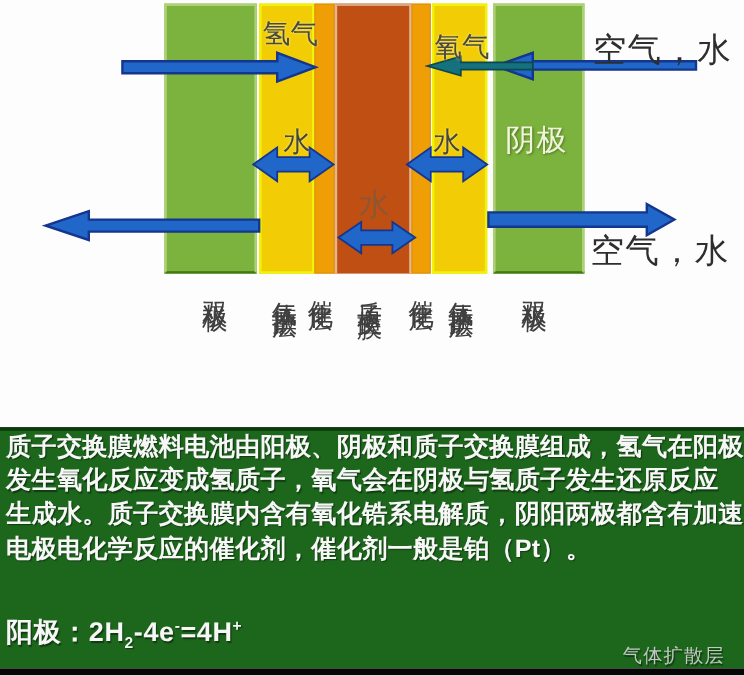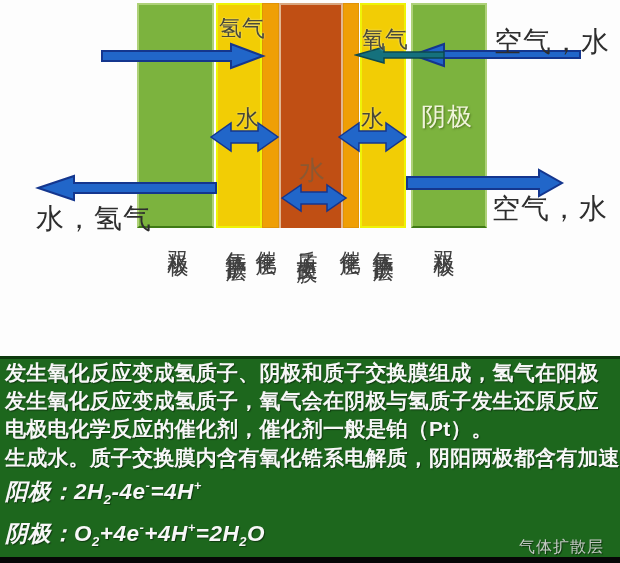--- a/index.html
+++ b/index.html
@@ -50,21 +50,21 @@
 
   .arrow{position:absolute;}
 
   
   .panel{
     position:absolute;left:0;top:356px;width:620px;height:201px;
     background:#1d671d;border-top:3px solid #0d3a0d;box-sizing:border-box;
     color:#f7f7f7;font-weight:bold;
   }
   .pline{padding:0 5px;font-size:21px;line-height:28.2px;white-space:nowrap;letter-spacing:0.2px;text-shadow:1px 1px 1px rgba(0,0,0,.45);}
-  .pline.eq{font-style:italic;font-size:22.5px;letter-spacing:0.5px;}
+  .pline.eq{font-size:22.5px;letter-spacing:0.5px;margin-top:36px;}
   .pline sub{font-size:13px;}
   .pline sup{font-size:13px;}
   .watermark{position:absolute;right:16px;top:537px;font-size:16px;color:#c2c8c2;letter-spacing:1px;text-shadow:1px 1px 1px rgba(0,0,0,.5);}
   .bottombar{position:absolute;left:0;top:557px;width:620px;height:6px;background:#060606;}
 </style>
 </head>
 <body>
 
 <div class="screen">
 
@@ -108,35 +108,34 @@
     </svg>
 
     <div class="dlabel electrode" id="lbl-cathode">阴极</div>
     <div class="dlabel gas" id="lbl-h2">氢气</div>
     <div class="dlabel gas" id="lbl-o2">氧气</div>
     <div class="dlabel water" id="lbl-water-l">水</div>
     <div class="dlabel water" id="lbl-water-r">水</div>
     <div class="dlabel water" id="lbl-water-c">水</div>
     <div class="dlabel flowtxt" id="lbl-air-in">空气，水</div>
     <div class="dlabel flowtxt" id="lbl-air-out">空气，水</div>
-    <div class="dlabel flowtxt" id="lbl-water-h2-out">水，氢气</div>
 
     <div class="vcol" id="vc-1">双极板</div>
     <div class="vcol" id="vc-2">气体扩散层</div>
     <div class="vcol" id="vc-3">催化层</div>
     <div class="vcol" id="vc-4">质子交换膜</div>
     <div class="vcol" id="vc-5">催化层</div>
     <div class="vcol" id="vc-6">气体扩散层</div>
     <div class="vcol" id="vc-7">双极板</div>
   </div>
 
   <div class="panel">
-    <div class="pline">发生氧化反应变成氢质子、阴极和质子交换膜组成，氢气在阳极</div>
+    <div class="pline">质子交换膜燃料电池由阳极、阴极和质子交换膜组成，氢气在阳极</div>
     <div class="pline">发生氧化反应变成氢质子，氧气会在阴极与氢质子发生还原反应</div>
+    <div class="pline">生成水。质子交换膜内含有氧化锆系电解质，阴阳两极都含有加速</div>
     <div class="pline">电极电化学反应的催化剂，催化剂一般是铂（Pt）。</div>
-    <div class="pline">生成水。质子交换膜内含有氧化锆系电解质，阴阳两极都含有加速</div>
     <div class="pline eq"><span>阳极：2H</span><sub>2</sub><span>-4e</span><sup>-</sup><span>=4H</span><sup>+</sup></div>
     <div class="pline eq"><span>阴极：O</span><sub>2</sub><span>+4e</span><sup>-</sup><span>+4H</span><sup>+</sup><span>=2H</span><sub>2</sub><span>O</span></div>
   </div>
 
   <div class="watermark">气体扩散层</div>
   <div class="bottombar"></div>
 </div>
 
 </body></html>

